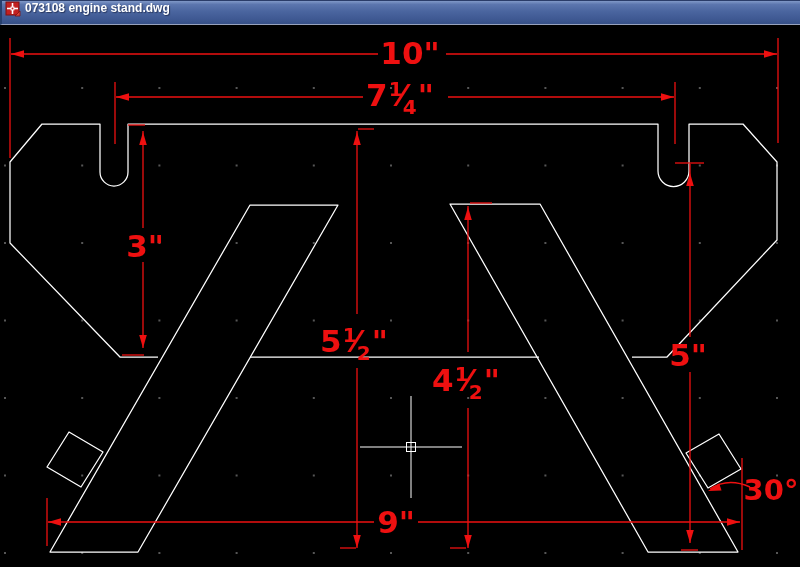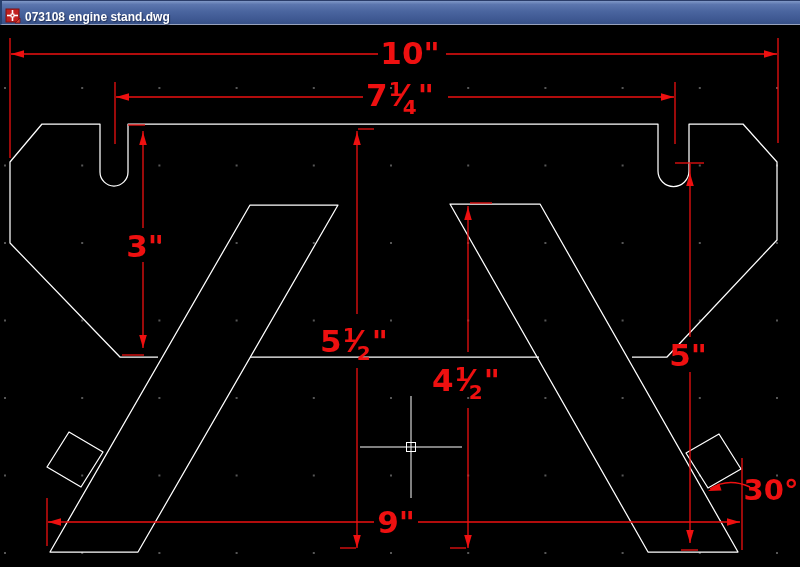--- a/index.html
+++ b/index.html
@@ -1,20 +1,20 @@
 <!DOCTYPE html>
 <html><head>
 <meta charset="utf-8">
 <style>
   html,body{margin:0;padding:0;background:#222;}
   .window{position:relative;width:800px;height:567px;background:#000;overflow:hidden;
           font-family:"Liberation Sans",sans-serif;}
   .canvas-svg{position:absolute;left:0;top:0;width:800px;height:567px;display:block;cursor:none;}
   .titlebar{position:absolute;left:0;top:0;right:0;height:23px;z-index:5;
-            display:flex;align-items:flex-end;
+            display:flex;align-items:flex-start;
             background:linear-gradient(180deg,#8099c8 0%,#5c76ae 15%,#4a659f 45%,#405a94 75%,#365087 100%);
             border-top:1px solid #2a3c68;border-bottom:1px solid #97a2bd;
             border-left:2px solid #27406e;}
   .title-icon{width:16px;height:16px;margin:0 4px 0 3px;flex:0 0 auto;}
   .title-text{color:#ffffff;font-size:12px;font-weight:bold;white-space:nowrap;
               text-shadow:1px 1px 1px rgba(0,0,20,.45);}
 </style>
 </head>
 <body>
 

